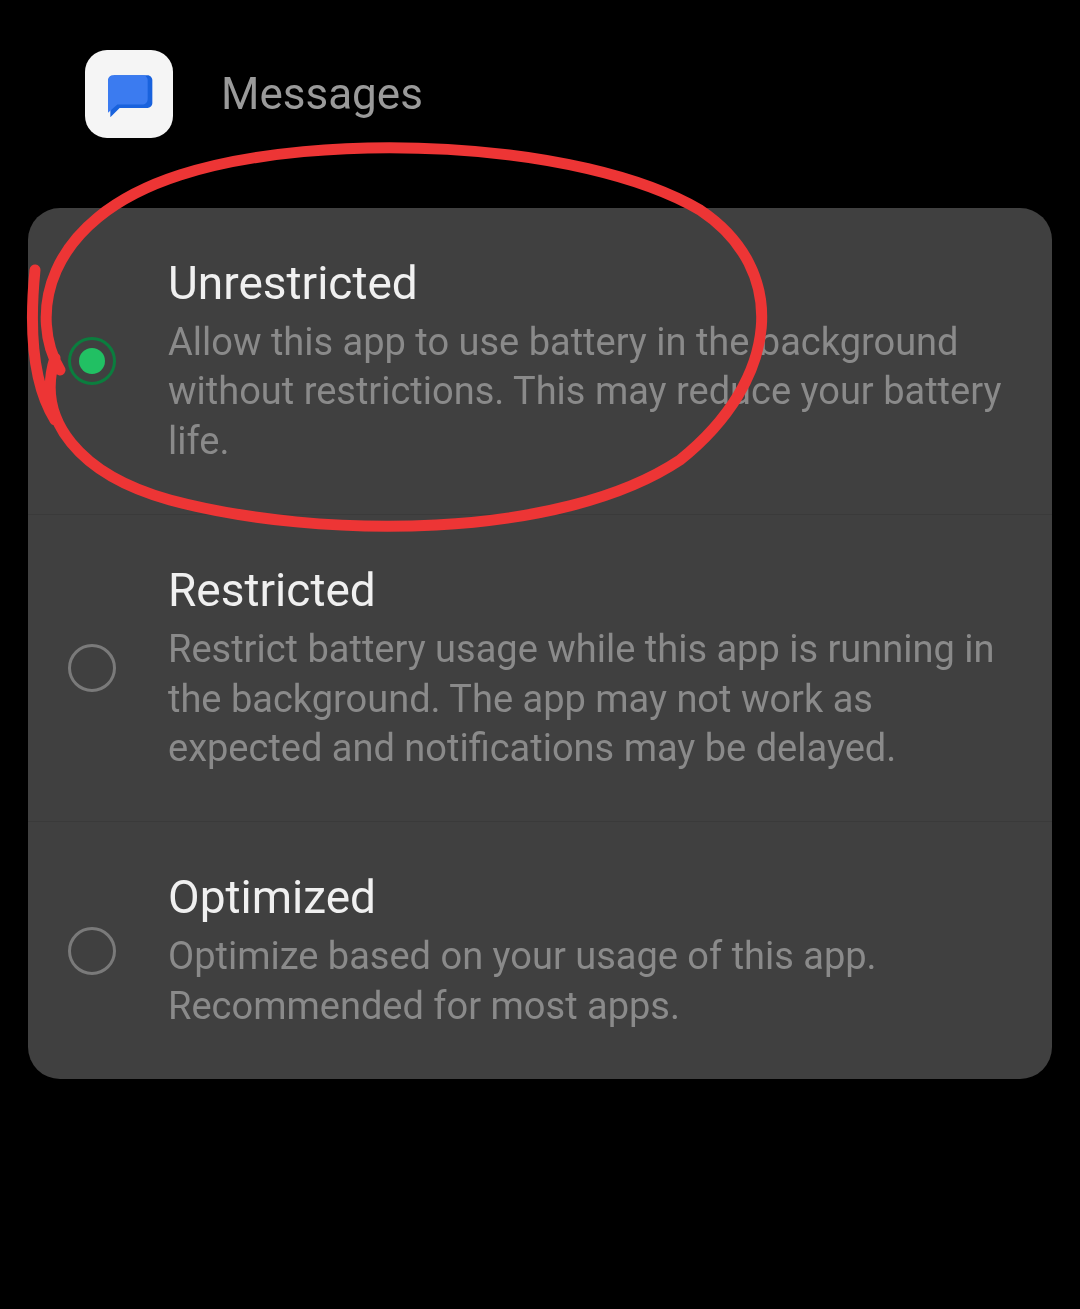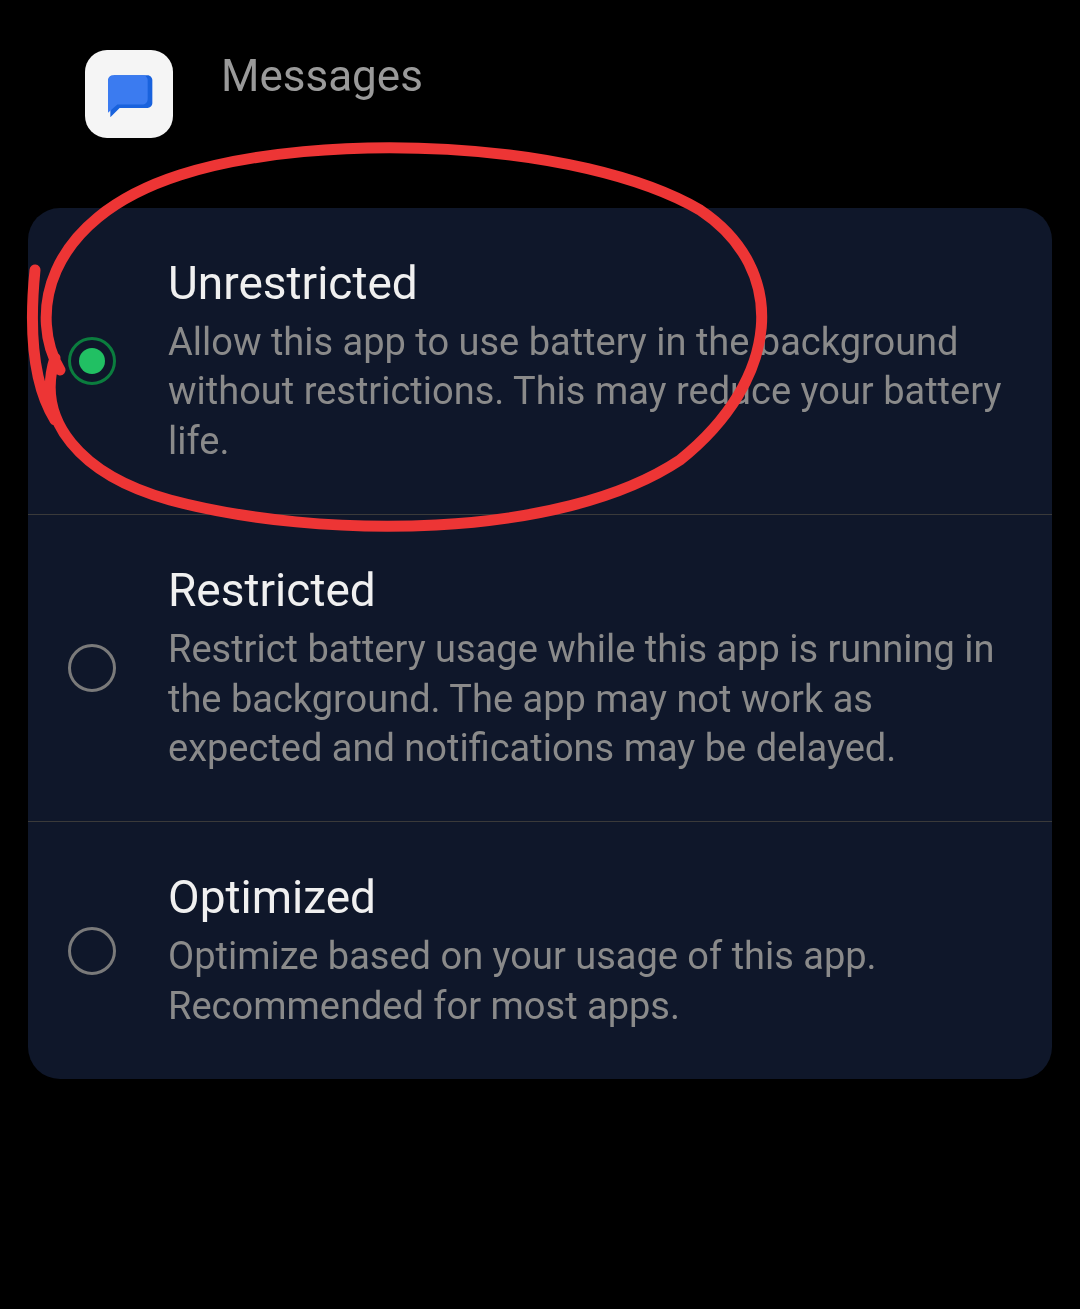--- a/index.html
+++ b/index.html
@@ -10,21 +10,21 @@
     body {
       background: #000000;
       font-family: -apple-system, BlinkMacSystemFont, 'Segoe UI', Roboto, sans-serif;
       width: 1080px;
       height: 1309px;
       overflow: hidden;
       position: relative;
     }
     .header {
       display: flex;
-      align-items: flex-start;
+      align-items: center;
       padding: 50px 0 40px 85px;
     }
     .app-icon {
       width: 88px;
       height: 88px;
       background: #f5f5f5;
       border-radius: 22px;
       display: flex;
       align-items: center;
       justify-content: center;
@@ -33,21 +33,21 @@
     .app-icon svg {
       width: 56px;
       height: 56px;
     }
     .app-name {
       color: #9a9a9a;
       font-size: 44px;
       font-weight: 400;
     }
     .card {
-      background: #0f172a;
+      background: #404040;
       border-radius: 32px;
       margin: 30px 28px 16px 28px;
       padding: 0;
     }
     .option {
       display: flex;
       align-items: center;
       padding: 48px 40px 48px 40px;
       border-bottom: 1px solid #3a3a3a;
     }

